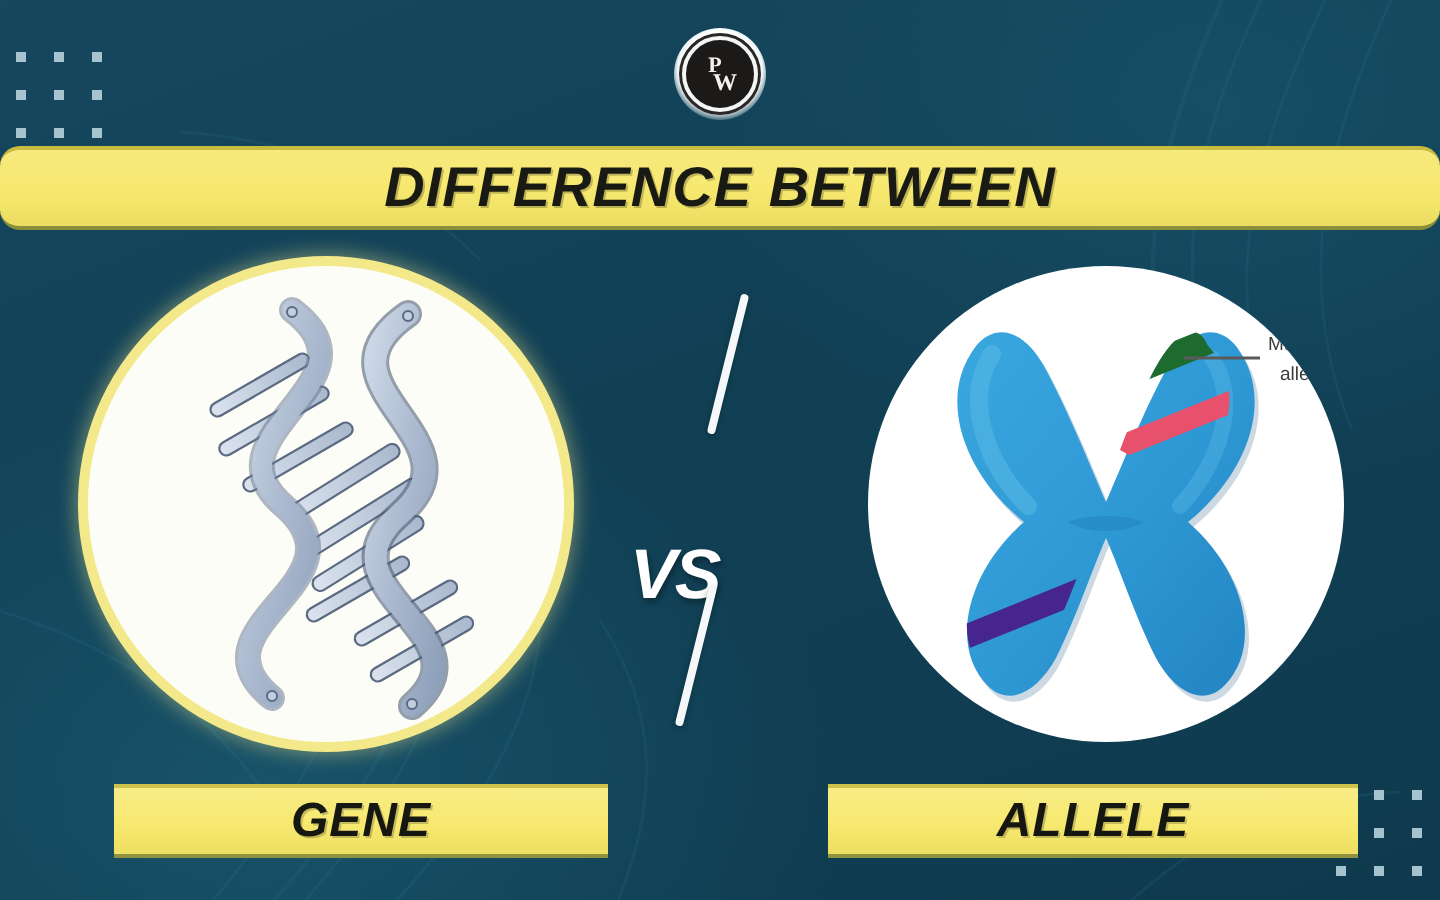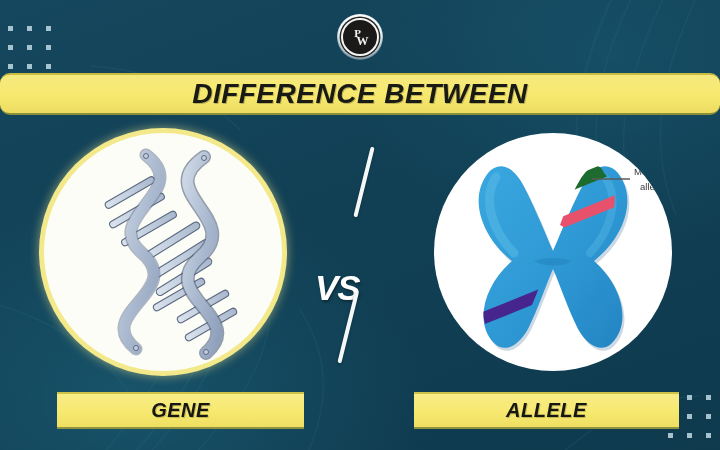--- a/index.html
+++ b/index.html
@@ -191,21 +191,21 @@
     display: flex;
     align-items: center;
     justify-content: center;
   }
   #label-plate-left { left: 57px; width: 247px; }
   #label-plate-right { left: 414px; width: 265px; }
   .label-text {
     font-family: "Liberation Sans", sans-serif;
     font-weight: bold;
     font-style: italic;
-    font-size: 20px;
+    font-size: 24px;
     letter-spacing: 0.5px;
     color: #171712;
     text-shadow: 1px 1px 0 rgba(0,0,0,0.2);
     white-space: nowrap;
   }
 
   
   .callout-text {
     font-family: "Liberation Sans", sans-serif;
     font-size: 9.5px;

